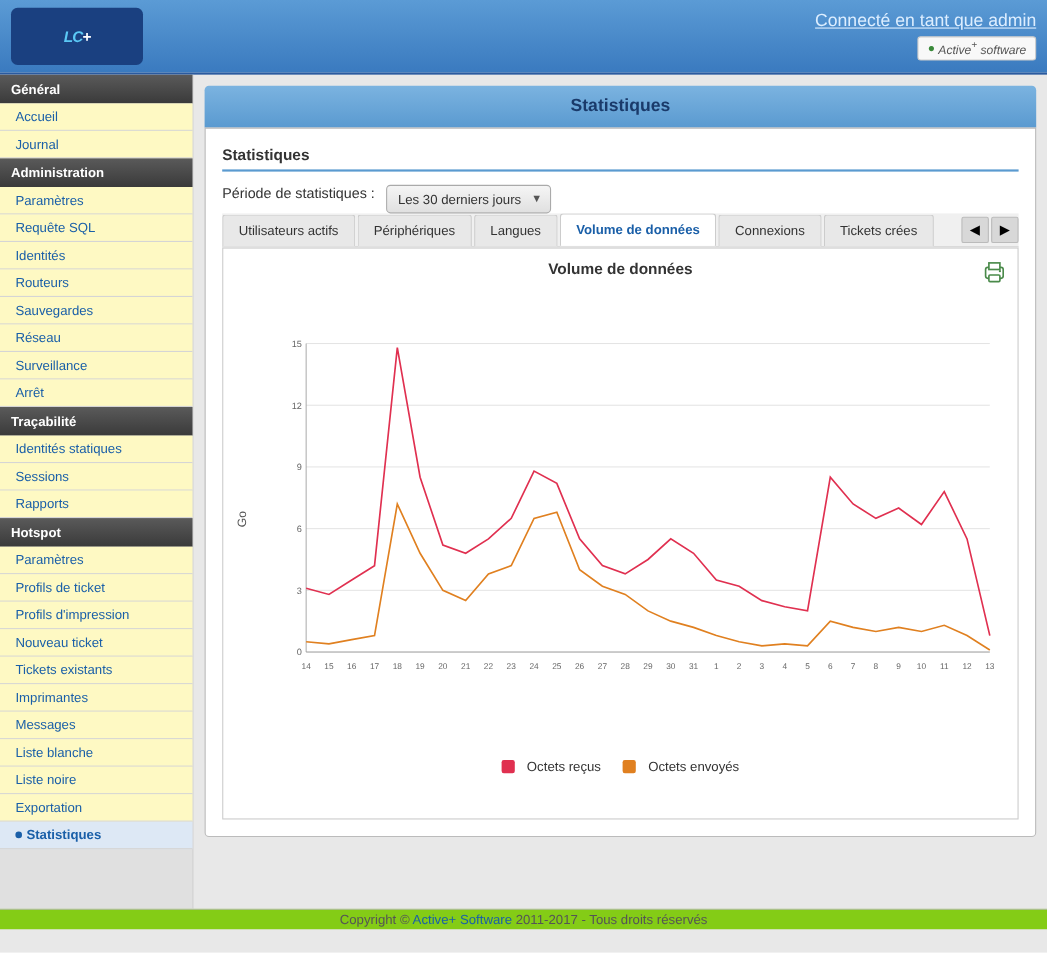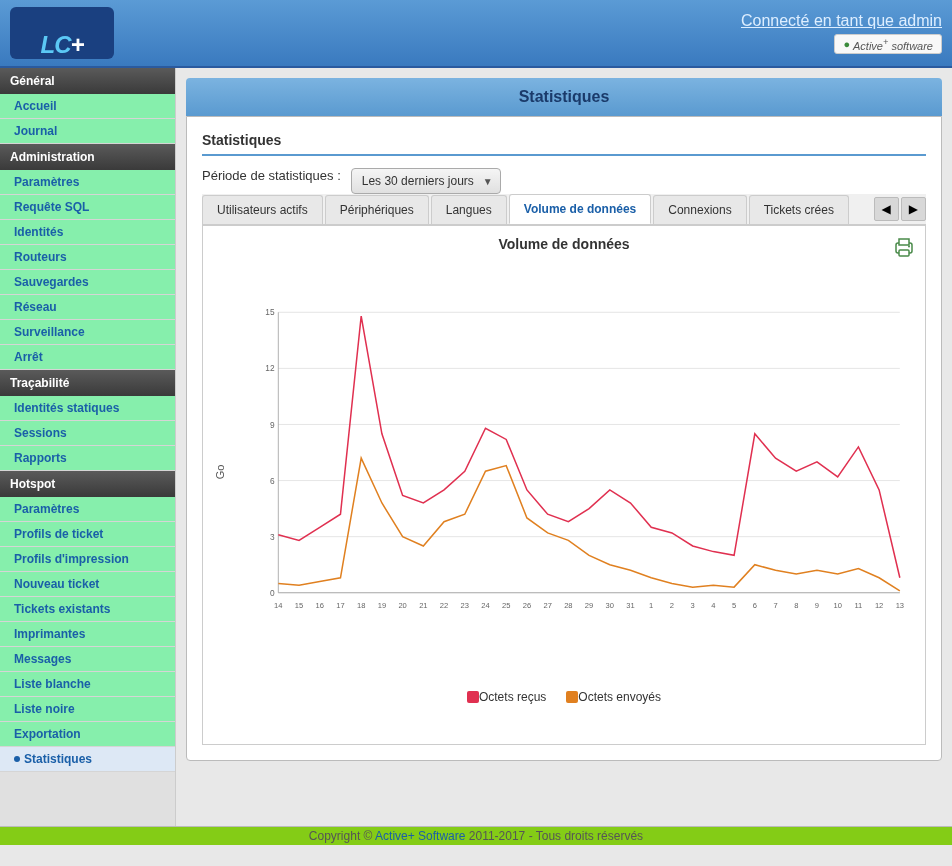--- a/index.html
+++ b/index.html
@@ -9,29 +9,29 @@
     #top-bar {
       background: linear-gradient(to bottom, #5b9bd5, #3a7abf);
       height: 68px;
       display: flex;
       align-items: center;
       justify-content: space-between;
       padding: 0 10px;
       border-bottom: 2px solid #2a5a9f;
     }
     #logo {
-      width: 104px;
+      width: 120px;
       height: 52px;
       background: #1a4080;
       border-radius: 6px;
       display: flex;
-      align-items: flex-end;
+      align-items: center;
       justify-content: center;
       color: white;
-      font-size: 24px;
+      font-size: 14px;
       font-weight: bold;
       font-style: italic;
       letter-spacing: -1px;
     }
     #logo span { color: #5bc8f5; }
     #top-right {
       display: flex;
       flex-direction: column;
       align-items: flex-end;
       gap: 4px;
@@ -70,22 +70,21 @@
       padding: 6px 10px;
       font-size: 12px;
       font-weight: bold;
     }
     .sidebar-item {
       padding: 5px 10px 5px 14px;
       color: #1a5fa8;
       cursor: pointer;
       font-size: 12px;
       border-bottom: 1px solid #d5d5d5;
-      background: #86efac;
-      font-weight: bold;
+      background: #fef9c3;
     }
     .sidebar-item.active {
       background: #dde8f5;
       font-weight: bold;
       color: #1a5fa8;
     }
     .sidebar-item.active-indicator {
       display: flex;
       align-items: center;
       gap: 4px;
@@ -246,21 +245,21 @@
     }
     #legend {
       display: flex;
       justify-content: center;
       gap: 20px;
       margin-top: 8px;
     }
     .legend-item {
       display: flex;
       align-items: center;
-      gap: 0;
+      gap: 11px;
       font-size: 12px;
     }
     .legend-dot {
       width: 12px;
       height: 12px;
       border-radius: 2px;
     }
 
     
     #footer {

